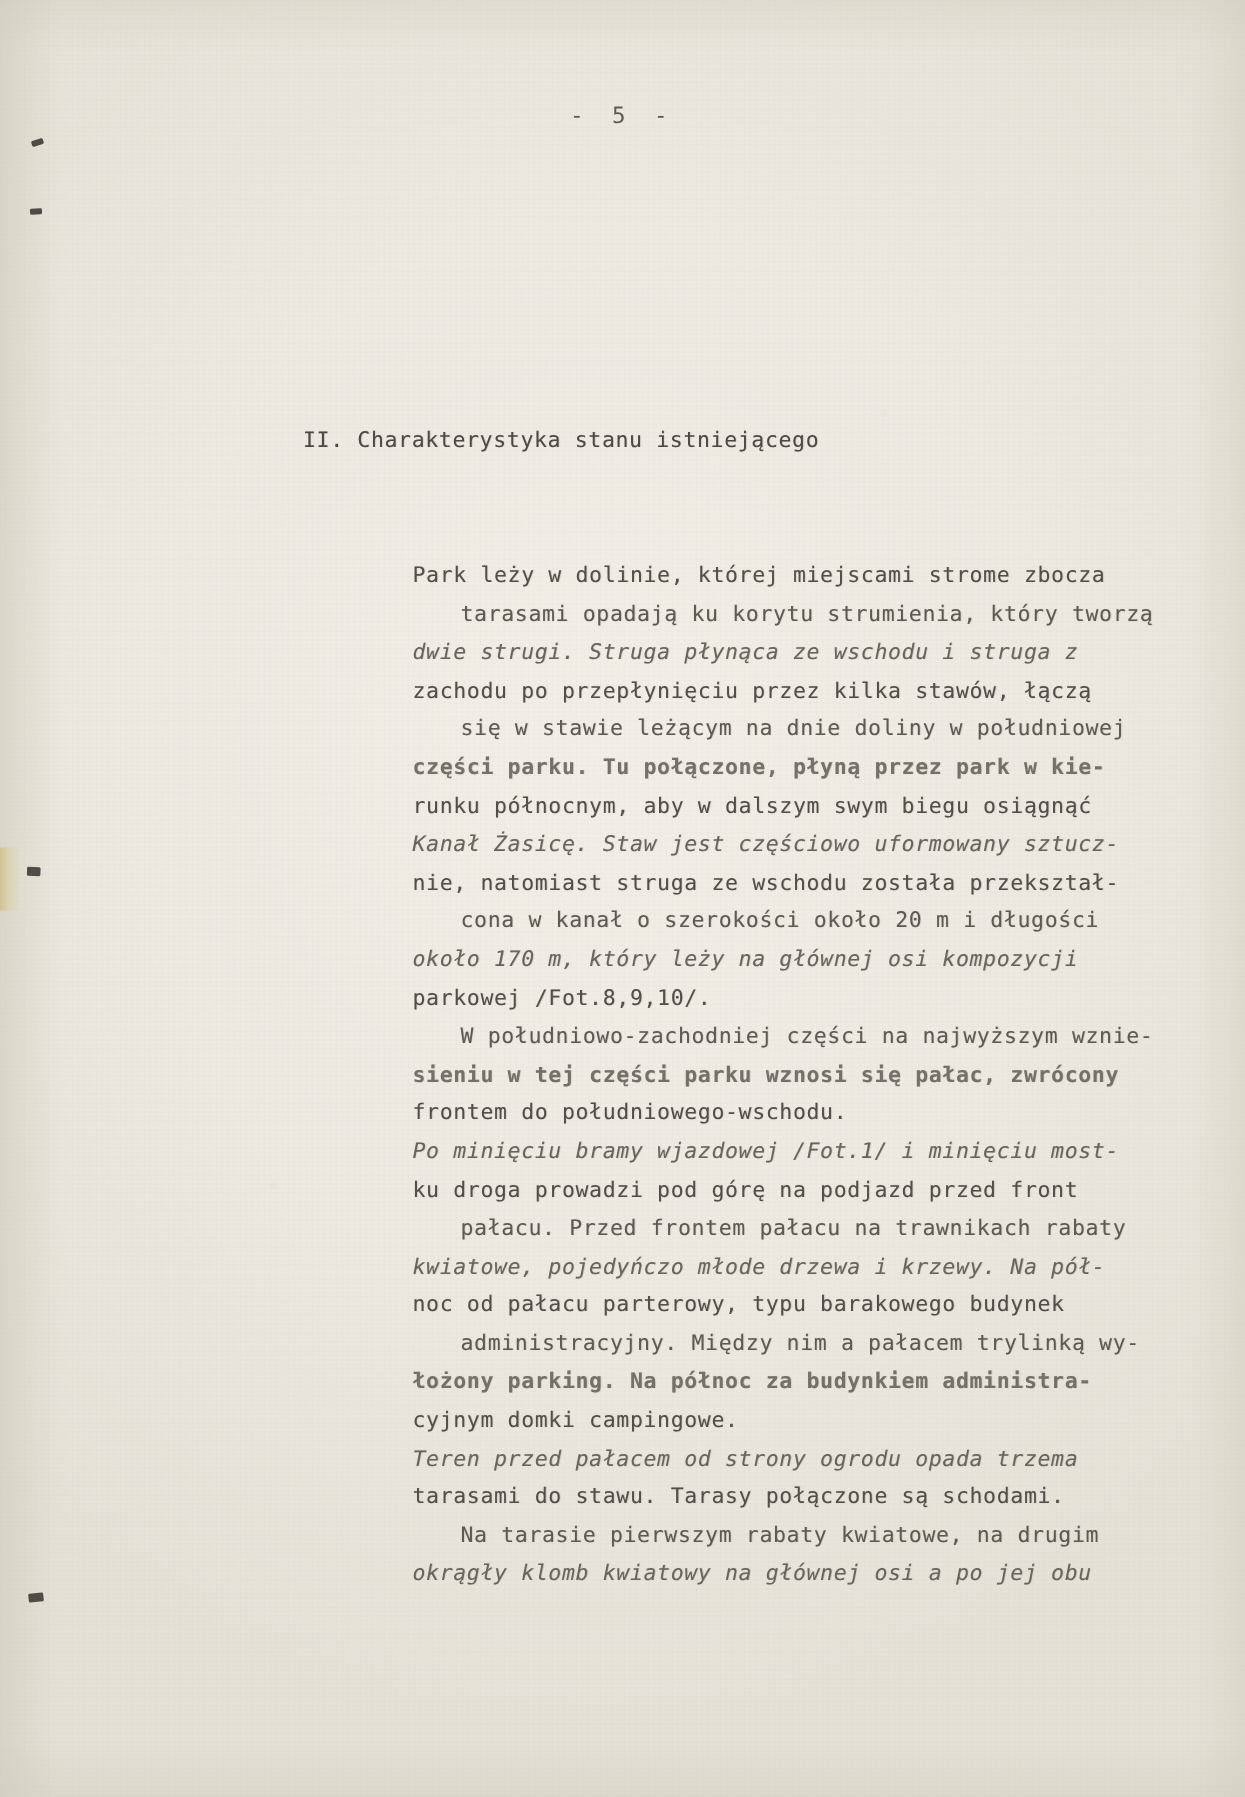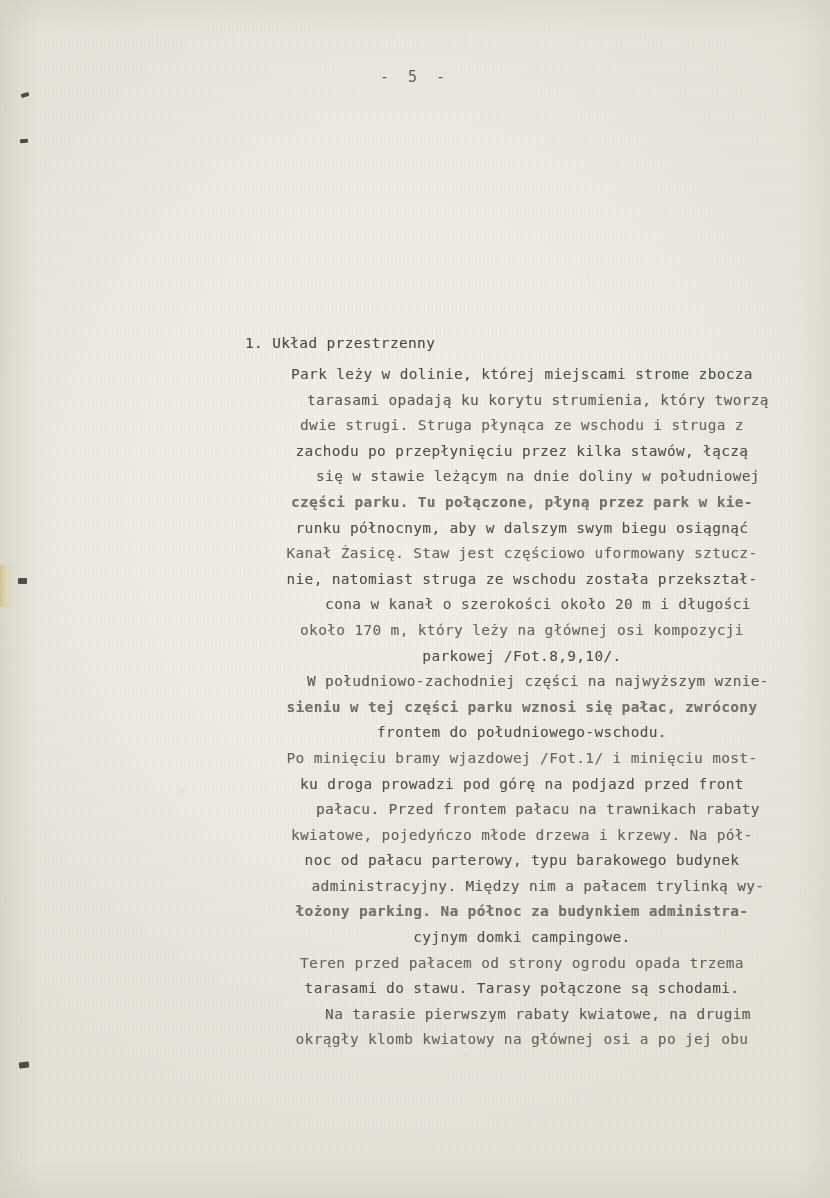--- a/index.html
+++ b/index.html
@@ -86,28 +86,28 @@
     font-size: 14.3px;
     line-height: 25.6px;
     letter-spacing: 0.45px;
     white-space: pre;
     color: #57554e;
     text-shadow: 0.4px 0.3px 0.6px rgba(90,88,80,0.30);
   }
 
   .heading-1 { top: 282px; left: 202px; }
   .heading-2 { top: 331px; left: 245px; }
-  .body-block { top: 362px; left: 275px; text-align: center; }
+  .body-block { top: 372px; left: 275px; }
 
   .body-block .ln { display: block; }
 
   
   .ink-a { color: #514f49; }
   .ink-b { color: #5c5a53; margin-left: 32px; }
-  .ink-c { color: #67655d; }
+  .ink-c { color: #67655d; font-style: italic; }
   .ink-d { color: #737169; font-weight: bold; }
   .ink-e { color: #4c4a45; }
 </style>
 </head>
 <body>
 
 <div class="page">
 
   <div class="grain"></div>
   <div class="vignette"></div>
@@ -115,18 +115,18 @@
 
   <div id="margin-marks">
       <div class="mark" style="top: 93px; left: 21px; width: 8px; height: 4px; transform: rotate(-18deg);"></div>
       <div class="mark" style="top: 139px; left: 20px; width: 8px; height: 4px; transform: rotate(-4deg);"></div>
       <div class="mark" style="top: 578px; left: 18px; width: 9px; height: 6px; transform: rotate(2deg);"></div>
       <div class="mark" style="top: 1062px; left: 19px; width: 10px; height: 6px; transform: rotate(-6deg);"></div>
     </div>
 
   <div class="page-number">- 5 -</div>
 
+  <div class="typed heading-1 ink-e">II. Charakterystyka stanu istniejącego</div>
 
-  <div class="typed heading-2 ink-e">1. Układ przestrzenny</div>
 
   <div class="typed body-block" id="body-block"><span class="ln ink-a">Park leży w dolinie, której miejscami strome zbocza</span><span class="ln ink-b">tarasami opadają ku korytu strumienia, który tworzą</span><span class="ln ink-c">dwie strugi. Struga płynąca ze wschodu i struga z</span><span class="ln ink-a">zachodu po przepłynięciu przez kilka stawów, łączą</span><span class="ln ink-b">się w stawie leżącym na dnie doliny w południowej</span><span class="ln ink-d">części parku. Tu połączone, płyną przez park w kie-</span><span class="ln ink-a">runku północnym, aby w dalszym swym biegu osiągnąć</span><span class="ln ink-c">Kanał Żasicę. Staw jest częściowo uformowany sztucz-</span><span class="ln ink-a">nie, natomiast struga ze wschodu została przekształ-</span><span class="ln ink-b">cona w kanał o szerokości około 20 m i długości</span><span class="ln ink-c">około 170 m, który leży na głównej osi kompozycji</span><span class="ln ink-a">parkowej /Fot.8,9,10/.</span><span class="ln ink-b">W południowo-zachodniej części na najwyższym wznie-</span><span class="ln ink-d">sieniu w tej części parku wznosi się pałac, zwrócony</span><span class="ln ink-a">frontem do południowego-wschodu.</span><span class="ln ink-c">Po minięciu bramy wjazdowej /Fot.1/ i minięciu most-</span><span class="ln ink-a">ku droga prowadzi pod górę na podjazd przed front</span><span class="ln ink-b">pałacu. Przed frontem pałacu na trawnikach rabaty</span><span class="ln ink-c">kwiatowe, pojedyńczo młode drzewa i krzewy. Na pół-</span><span class="ln ink-a">noc od pałacu parterowy, typu barakowego budynek</span><span class="ln ink-b">administracyjny. Między nim a pałacem trylinką wy-</span><span class="ln ink-d">łożony parking. Na północ za budynkiem administra-</span><span class="ln ink-a">cyjnym domki campingowe.</span><span class="ln ink-c">Teren przed pałacem od strony ogrodu opada trzema</span><span class="ln ink-a">tarasami do stawu. Tarasy połączone są schodami.</span><span class="ln ink-b">Na tarasie pierwszym rabaty kwiatowe, na drugim</span><span class="ln ink-c">okrągły klomb kwiatowy na głównej osi a po jej obu</span></div>
 
 </div>
 
 </body></html>

